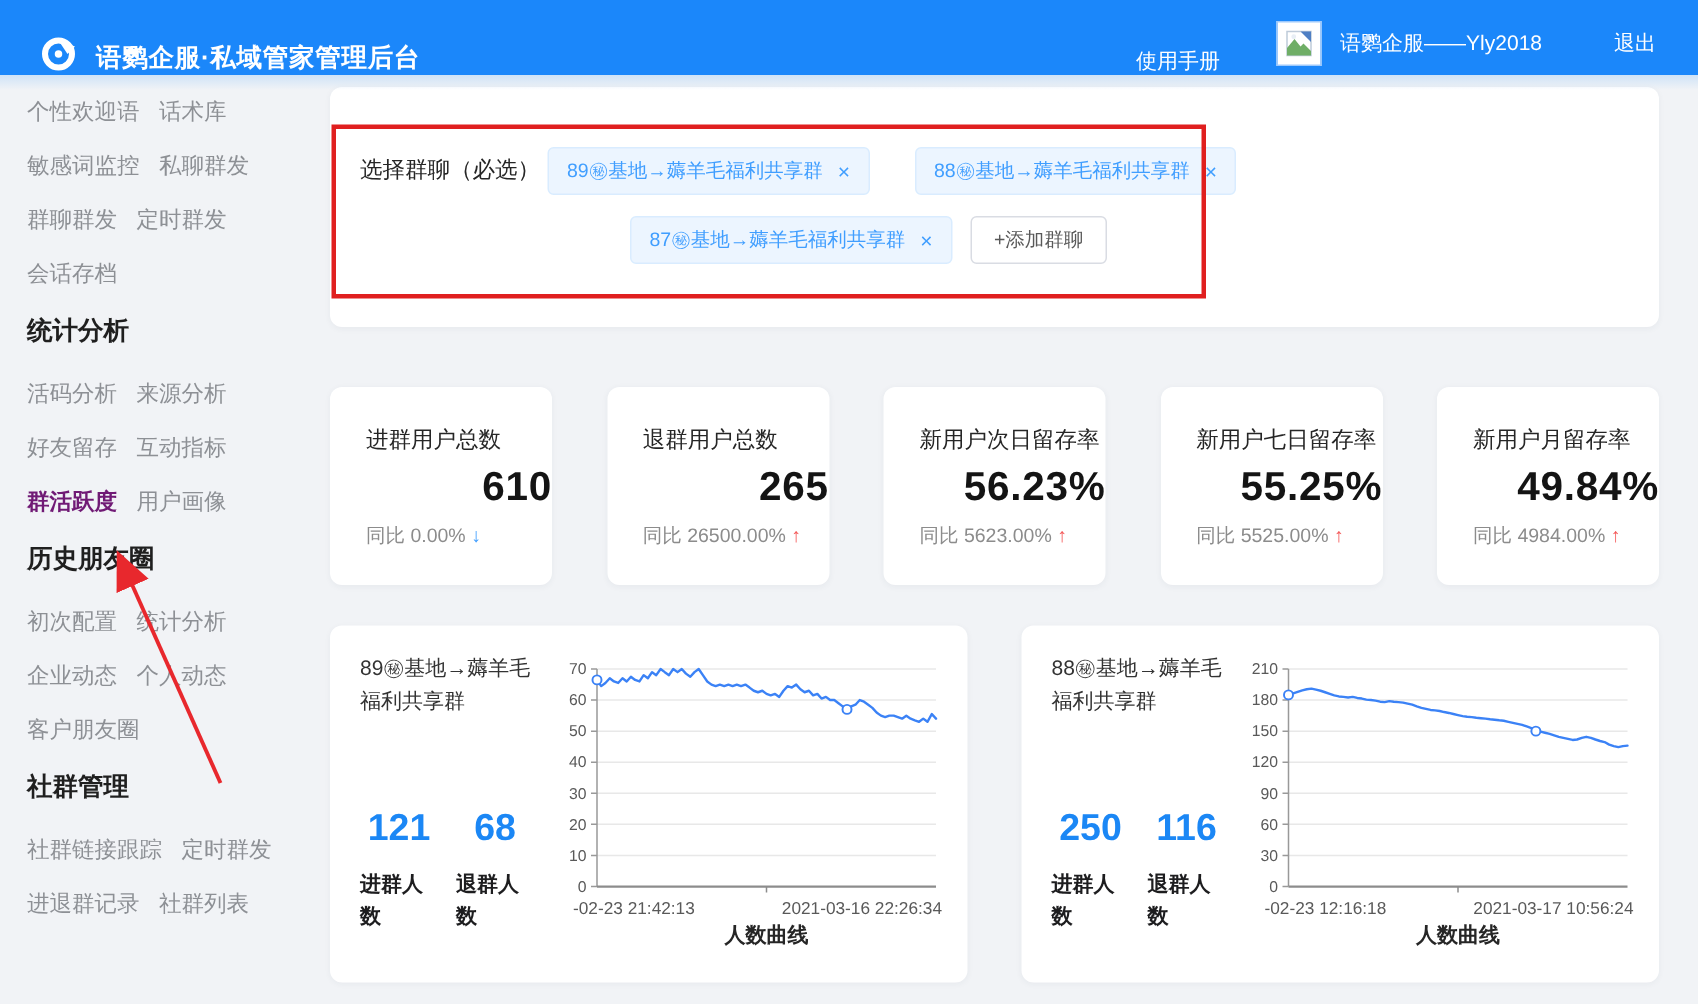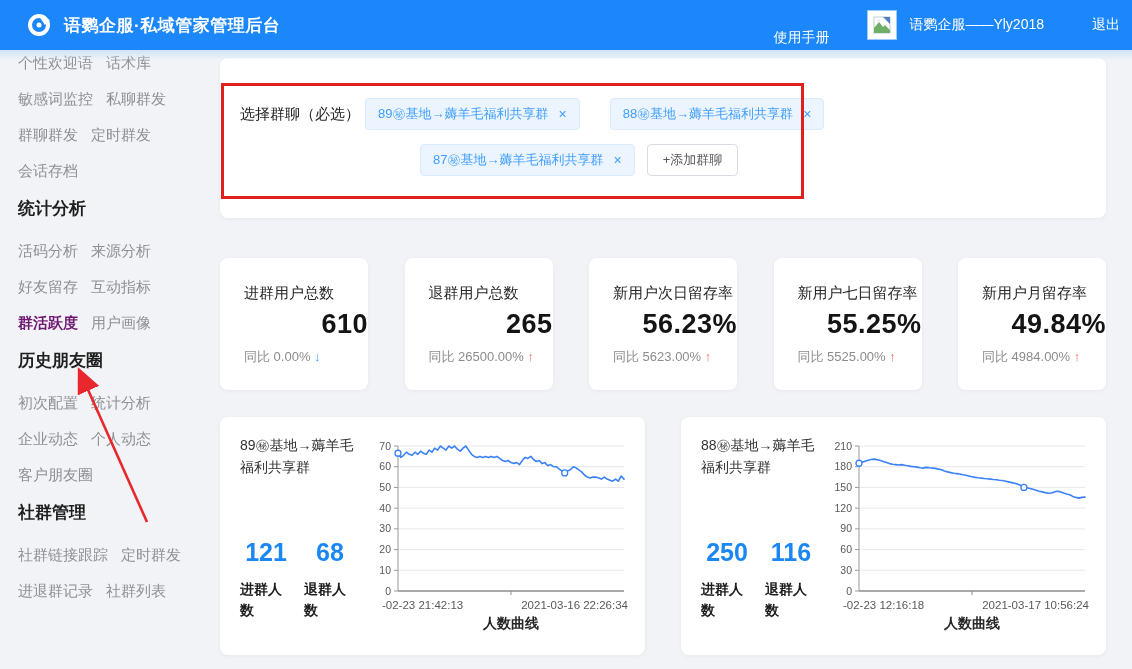--- a/index.html
+++ b/index.html
@@ -5,41 +5,41 @@
   * { margin:0; padding:0; box-sizing:border-box; }
   html,body { width:1132px; height:669px; }
   body {
     position:relative; overflow:hidden;
     font-family:"Liberation Sans","DejaVu Sans",sans-serif;
     background:#f1f3f6; color:#262626;
   }
   
   .header {
     position:absolute; left:0; top:0; width:1132px; height:50px;
-    background:#1b87fa; display:flex; align-items:center;
-    padding:0 12px 0 26px; z-index:10; color:#fff;
+    background:#1b87fa; display:flex; align-items:flex-end;
+    padding:0 28px 0 26px; z-index:10; color:#fff;
   }
   .header::after{
     content:""; position:absolute; left:0; top:50px; width:1132px; height:10px;
     background:linear-gradient(#cfe3f7,rgba(241,243,246,0));
     pointer-events:none;
   }
   .logo { width:28px; height:28px; margin-right:10px; flex:0 0 auto; }
   .header-title { font-size:17px; font-weight:bold; letter-spacing:.5px; }
   .header-right { margin-left:auto; display:flex; align-items:center; font-size:14px; }
   .manual-link { margin-right:38px; cursor:pointer;margin-top:25px; }
   .avatar-box {
     width:30px; height:30px; background:#fff; border:1px solid #9ec9fb;
     display:flex; align-items:center; justify-content:center; margin-right:12px;
   }
   .account-name { margin-right:48px; }
   .logout-link { cursor:pointer; }
 
   
-  .sidebar { position:absolute; left:0; top:50px; width:220px; padding:4px 0 0 18px;font-family:Liberation Serif, serif; }
+  .sidebar { position:absolute; left:0; top:62px; width:220px; padding:4px 0 0 18px;font-family:Liberation Serif, serif; }
   .sb-row { display:flex; gap:13px; margin-bottom:18px; line-height:18px; }
   .sb-link { font-size:15px; color:#8d9095; cursor:pointer; white-space:nowrap; }
   .sb-link.active { color:#701a75; font-weight:bold; }
   .sb-section { font-size:17px; font-weight:bold; color:#1f1f1f; margin:10px 0 22px; line-height:22px; }
 
   
   .content { position:absolute; left:220px; top:0; width:886px; height:669px; }
   .top-panel {
     position:absolute; left:0; top:58px; width:886px; height:160px;
     background:#fff; border-radius:8px; box-shadow:0 1px 4px rgba(31,56,88,.05);

